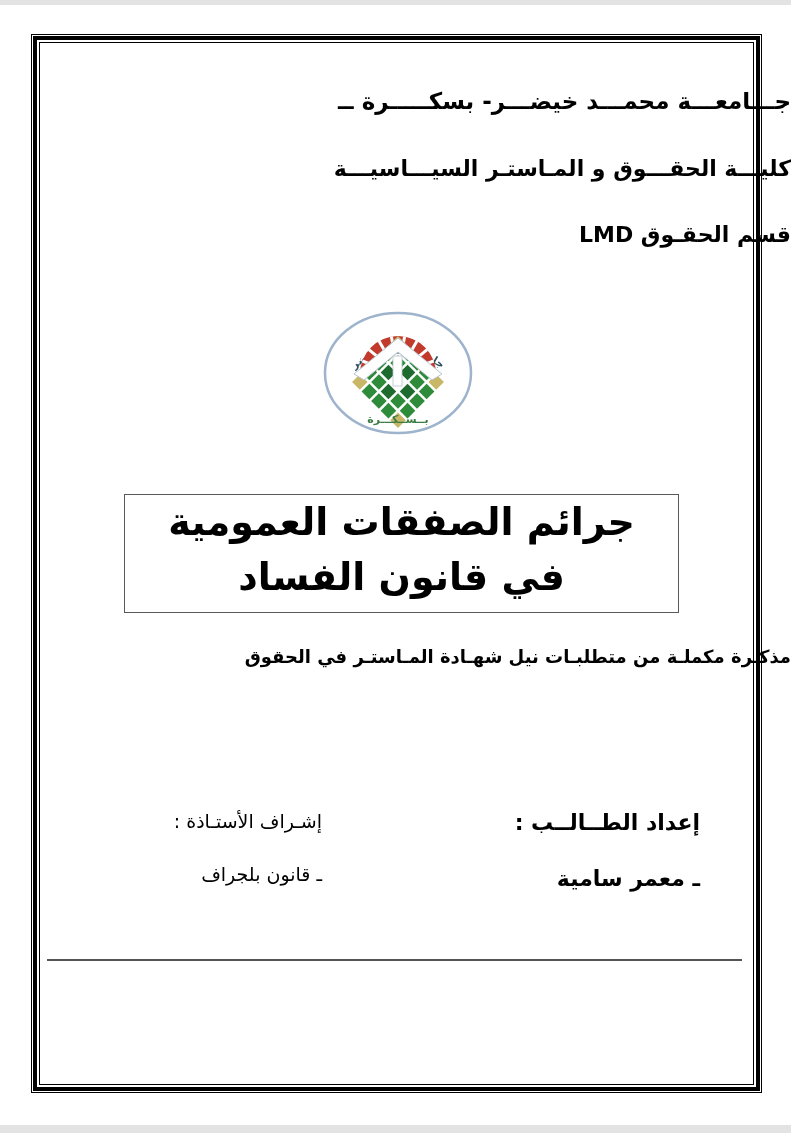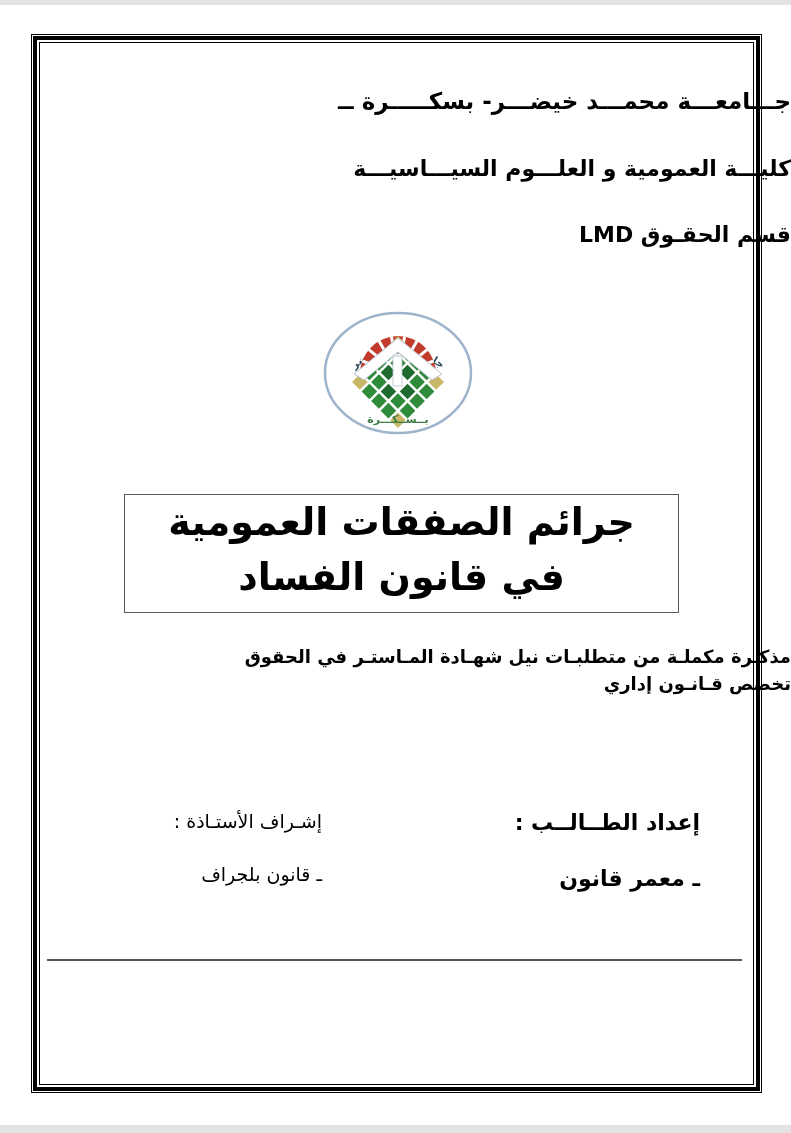--- a/index.html
+++ b/index.html
@@ -78,21 +78,21 @@
   <div class="edge-strip top"></div>
   <div class="edge-strip bottom"></div>
 
   <div class="frame-outer">
     <div class="frame-mid">
         <div class="frame-inner"></div>
       </div>
   </div>
 
   <div class="line university-line">جـــامعـــة محمـــد خيضـــر- بسكـــــرة ــ</div>
-  <div class="line faculty-line">كليـــة العمومية و العلـــوم السيـــاسيـــة</div>
+  <div class="line faculty-line">كليـــة الحقـــوق و المـاستـر السيـــاسيـــة</div>
   <div class="line department-line">قسم الحقـوق LMD</div>
 
   <div class="logo-wrap">
     <svg width="152" height="126" viewBox="0 0 152 126">
       <defs>
         <path id="topArc" d="M 16,84 A 62,54 0 0 1 136,84" fill="none"></path>
       </defs>
       <ellipse cx="76" cy="63" rx="73" ry="60" fill="#ffffff" stroke="#9db4cc" stroke-width="2.5"></ellipse>
 
       <text font-size="10.5" font-weight="bold" fill="#2f4f5f">
@@ -154,26 +154,25 @@
     </svg>
   </div>
 
   <div class="title-box">
     <div>جرائم الصفقات العمومية</div>
     <div>في قانون الفساد</div>
   </div>
 
   <div class="subtitle">
     <div>مذكـرة مكملـة من متطلبـات نيل شهـادة المـاستـر في الحقوق</div>
-    <div>تخصص قـانـون إداري</div>
   </div>
 
   <div class="student-col">
     <div>إعداد الطــالــب :</div>
-    <div class="byline-name">ـ معمر قانون</div>
+    <div class="byline-name">ـ معمر سامية</div>
   </div>
 
   <div class="supervisor-col">
     <div>إشـراف الأستـاذة :</div>
     <div class="byline-name">ـ قانون بلجراف</div>
   </div>
 
   <div class="separator"></div>
 
 

